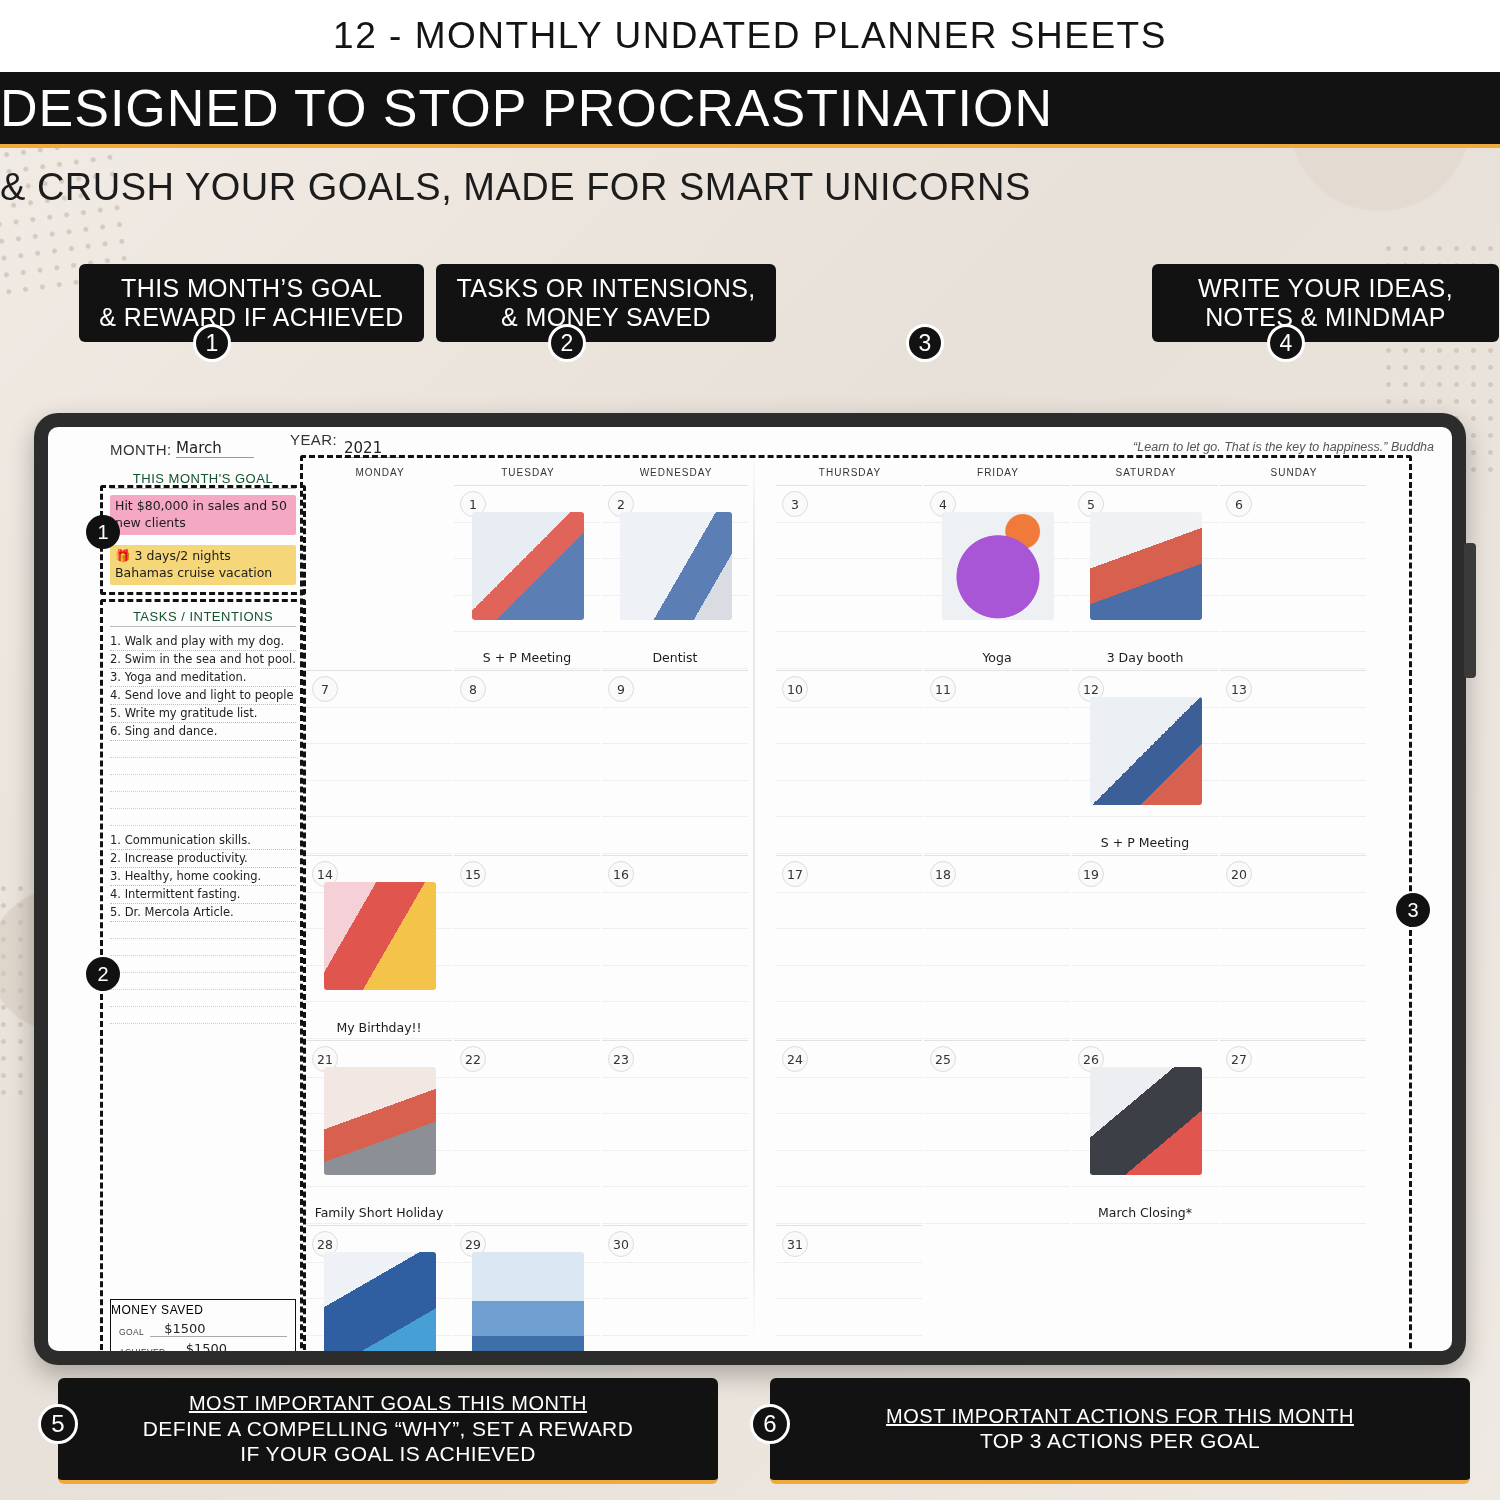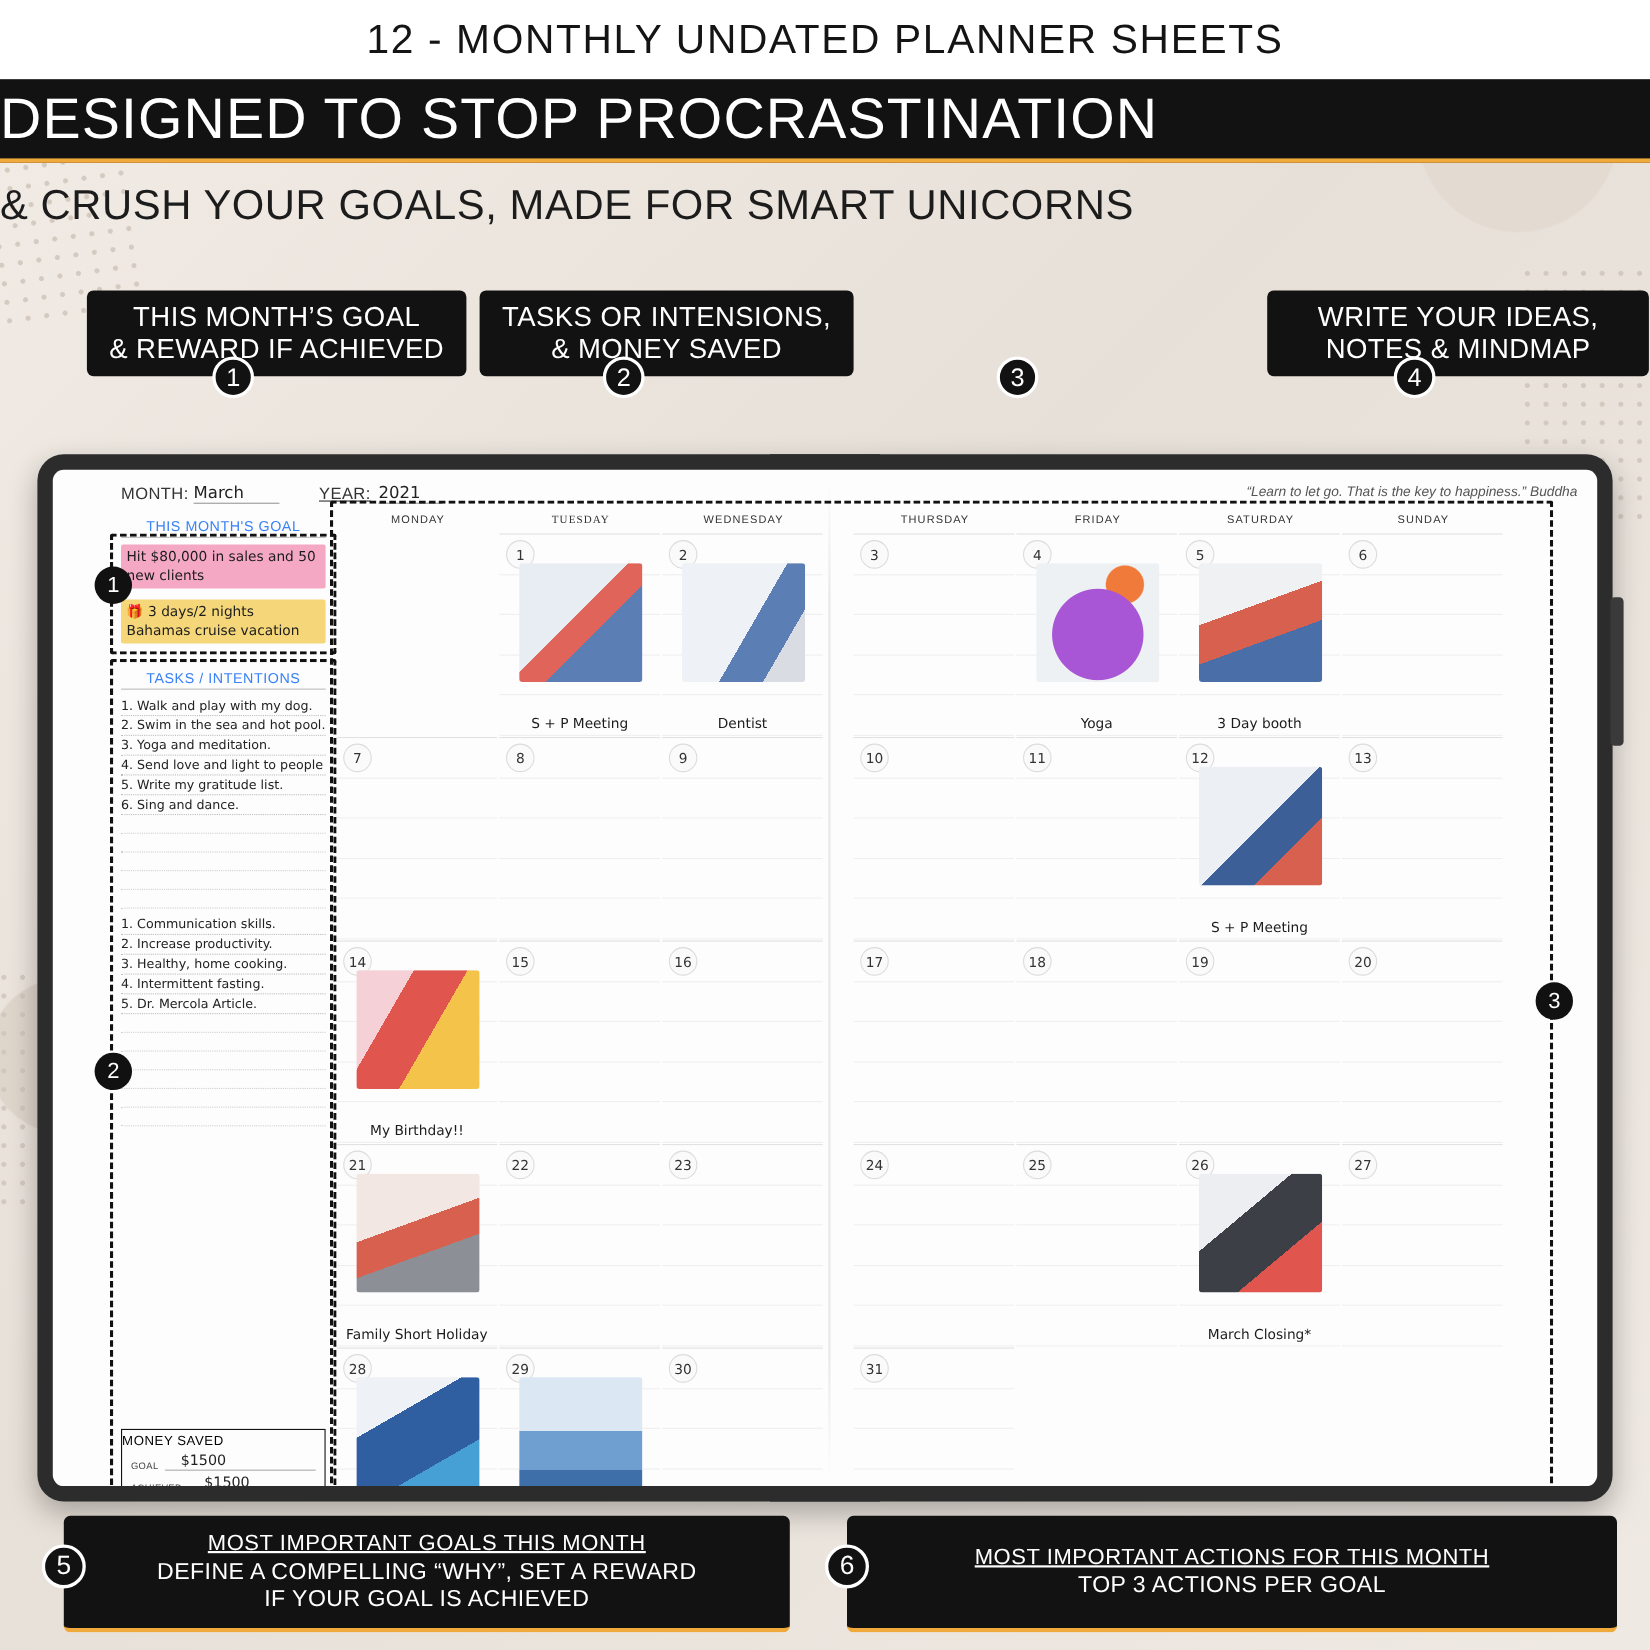--- a/index.html
+++ b/index.html
@@ -109,21 +109,21 @@
   .lbl { position:absolute; font-size:15px; color:#333; letter-spacing:.4px; }
   .hw { font-family:"DejaVu Sans", sans-serif; color:#222; }
   .quote {
     position:absolute; right:18px; top:13px; font-size:12.5px; color:#555;
     font-style:italic;
   }
 
   
   .leftcol { position:absolute; left:62px; top:44px; width:186px; }
   .sect-title {
-    text-align:center; font-size:13px; letter-spacing:.5px; color:#3b82f6;
+    text-align:center; font-size:13px; letter-spacing:.5px; color:#14532d;
     border-bottom:1px solid #bbb; padding-bottom:2px; margin-bottom:6px;
   }
   .goal-hl {
     background:#f5a8c3; padding:3px 5px; font-size:12.5px; line-height:1.35;
     color:#1c1c1c; border-radius:2px;
   }
   .reward-hl {
     background:#f5d77a; padding:3px 5px; font-size:12.5px; line-height:1.35;
     color:#1c1c1c; border-radius:2px; margin-top:10px;
   }
@@ -221,21 +221,21 @@
 <div class="device">
   <div class="device-notch"></div>
   <div class="device-notch bottom"></div>
   <div class="device-tab"></div>
 
   <div class="page">
     <div class="spine"></div>
 
     <div class="lbl" style="left:62px; top:14px;">MONTH:</div>
     <div class="hw" style="position:absolute; left:128px; top:12px; font-size:15px; border-bottom:1px solid #999; width:78px;">March</div>
-    <div class="lbl" style="left:242px; top:14px;text-decoration:underline;">YEAR:</div>
+    <div class="lbl" style="left:242px; top:4px;">YEAR:</div>
     <div class="hw" style="position:absolute; left:296px; top:12px; font-size:15px; border-bottom:1px solid #999; width:58px;">2021</div>
     <div class="quote">“Learn to let go. That is the key to happiness.” Buddha</div>
 
     <div class="leftcol">
       <div class="sect-title">THIS MONTH'S GOAL</div>
       <div class="goal-hl hw">Hit $80,000 in sales and 50 new clients</div>
       <div class="reward-hl hw">
         <span>🎁</span>
         <span>3 days/2 nights Bahamas cruise vacation</span>
       </div>
@@ -277,21 +277,21 @@
         <span class="k">GOAL</span>
         <span class="v hw">$1500</span>
       </div>
       <div class="money-row">
         <span class="k">ACHIEVED</span>
         <span class="v hw">$1500</span>
       </div>
     </div>
 
     <div class="cal-head" style="left:258px;  top:40px; width:148px;">MONDAY</div>
-    <div class="cal-head" style="left:406px;  top:40px; width:148px;font-family:Liberation Serif, serif;">TUESDAY</div>
+    <div class="cal-head" style="left:406px;  top:40px; width:148px;">TUESDAY</div>
     <div class="cal-head" style="left:554px;  top:40px; width:148px;">WEDNESDAY</div>
     <div class="cal-head" style="left:728px;  top:40px; width:148px;">THURSDAY</div>
     <div class="cal-head" style="left:876px;  top:40px; width:148px;">FRIDAY</div>
     <div class="cal-head" style="left:1024px; top:40px; width:148px;">SATURDAY</div>
     <div class="cal-head" style="left:1172px; top:40px; width:148px;">SUNDAY</div>
 
     <div class="cal-grid" id="calgrid">
         <div class="cell" style="left: 406px; top: 58px; width: 146px; height: 184px;">
           <div class="rules">
             <div class="rule"></div>

